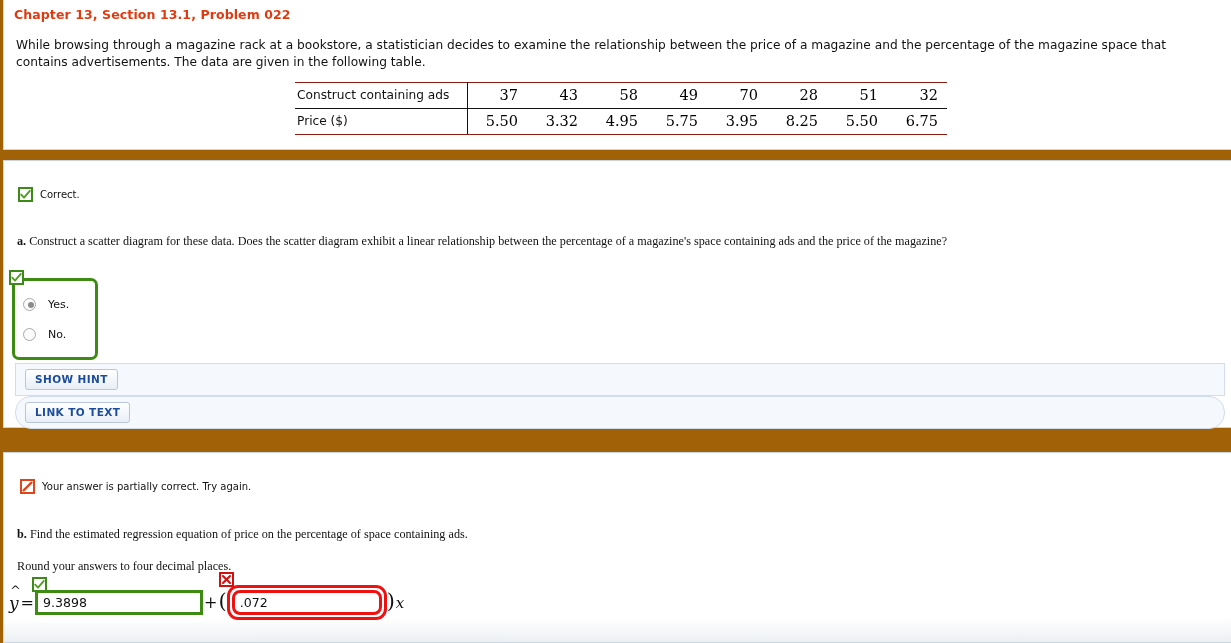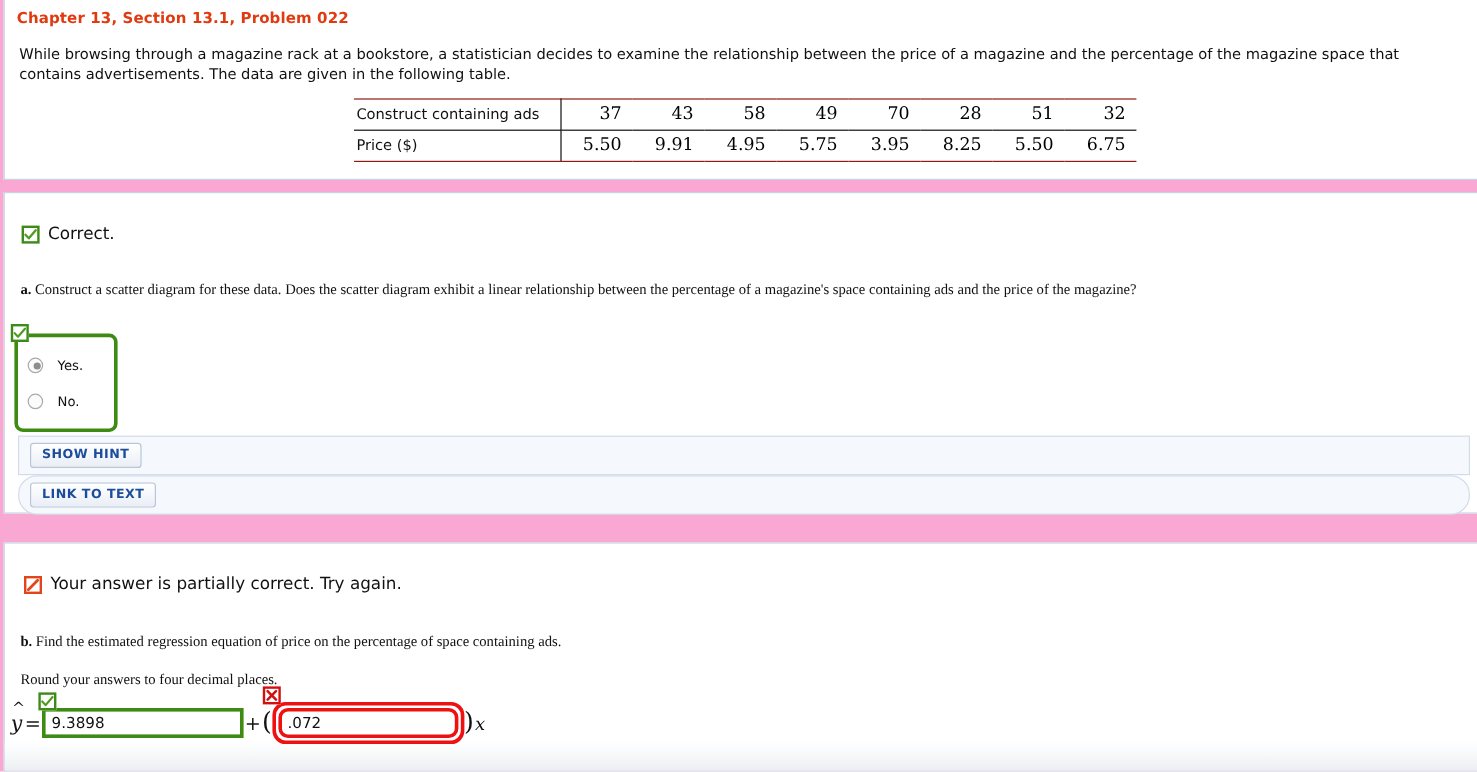--- a/index.html
+++ b/index.html
@@ -5,21 +5,21 @@
   * { box-sizing: border-box; }
   html, body {
     margin: 0; padding: 0;
     width: 1231px; height: 643px;
     background: #ffffff;
     font-family: "DejaVu Sans", "Liberation Sans", sans-serif;
     font-size: 12px;
     color: #1a1a1a;
     overflow: hidden;
   }
-  .page { position: relative; width: 1231px; height: 643px; background: #f9a8d4; }
+  .page { position: relative; width: 1231px; height: 643px; background: #a16207; }
 
   
   .panel {
     position: absolute;
     left: 3px;
     width: 1228px;
     background: #ffffff;
     border: 1px solid #c8d4e2;
     border-right: none;
   }
@@ -62,21 +62,21 @@
   }
   .data-table td.val { text-align: right; width: 60px; padding-right: 9px; }
   .data-table tr.row-ads td { border-bottom: 1.3px solid #111; }
   .data-table tr.row-price td { border-bottom: 1.6px solid #8f1a12; }
   .data-table tr.row-price td.label { border-bottom: 1.6px solid #8f1a12; }
 
   
   #panel-a { top: 160px; height: 268px; }
 
   .status-line { position: absolute; display: flex; align-items: center; gap: 7px; }
-  .status-text { font-size: 14px; color: #111; }
+  .status-text { font-size: 10px; color: #111; }
 
   .badge {
     width: 15px; height: 15px;
     display: inline-block; position: relative;
     background: #ffffff;
     flex: 0 0 auto;
   }
   .badge.ok { border: 2px solid #3c8a18; }
   .badge.partial { border: 2px solid #e0451b; }
   .badge.wrong { border: 2px solid #d40f0f; background: #ffffff; }
@@ -217,21 +217,21 @@
         <td class="val">58</td>
         <td class="val">49</td>
         <td class="val">70</td>
         <td class="val">28</td>
         <td class="val">51</td>
         <td class="val">32</td>
       </tr>
       <tr class="row-price">
         <td class="label">Price ($)</td>
         <td class="val">5.50</td>
-        <td class="val">9.91</td>
+        <td class="val">3.32</td>
         <td class="val">4.95</td>
         <td class="val">5.75</td>
         <td class="val">3.95</td>
         <td class="val">8.25</td>
         <td class="val">5.50</td>
         <td class="val">6.75</td>
       </tr>
     </tbody>
       </table>
   </div>

